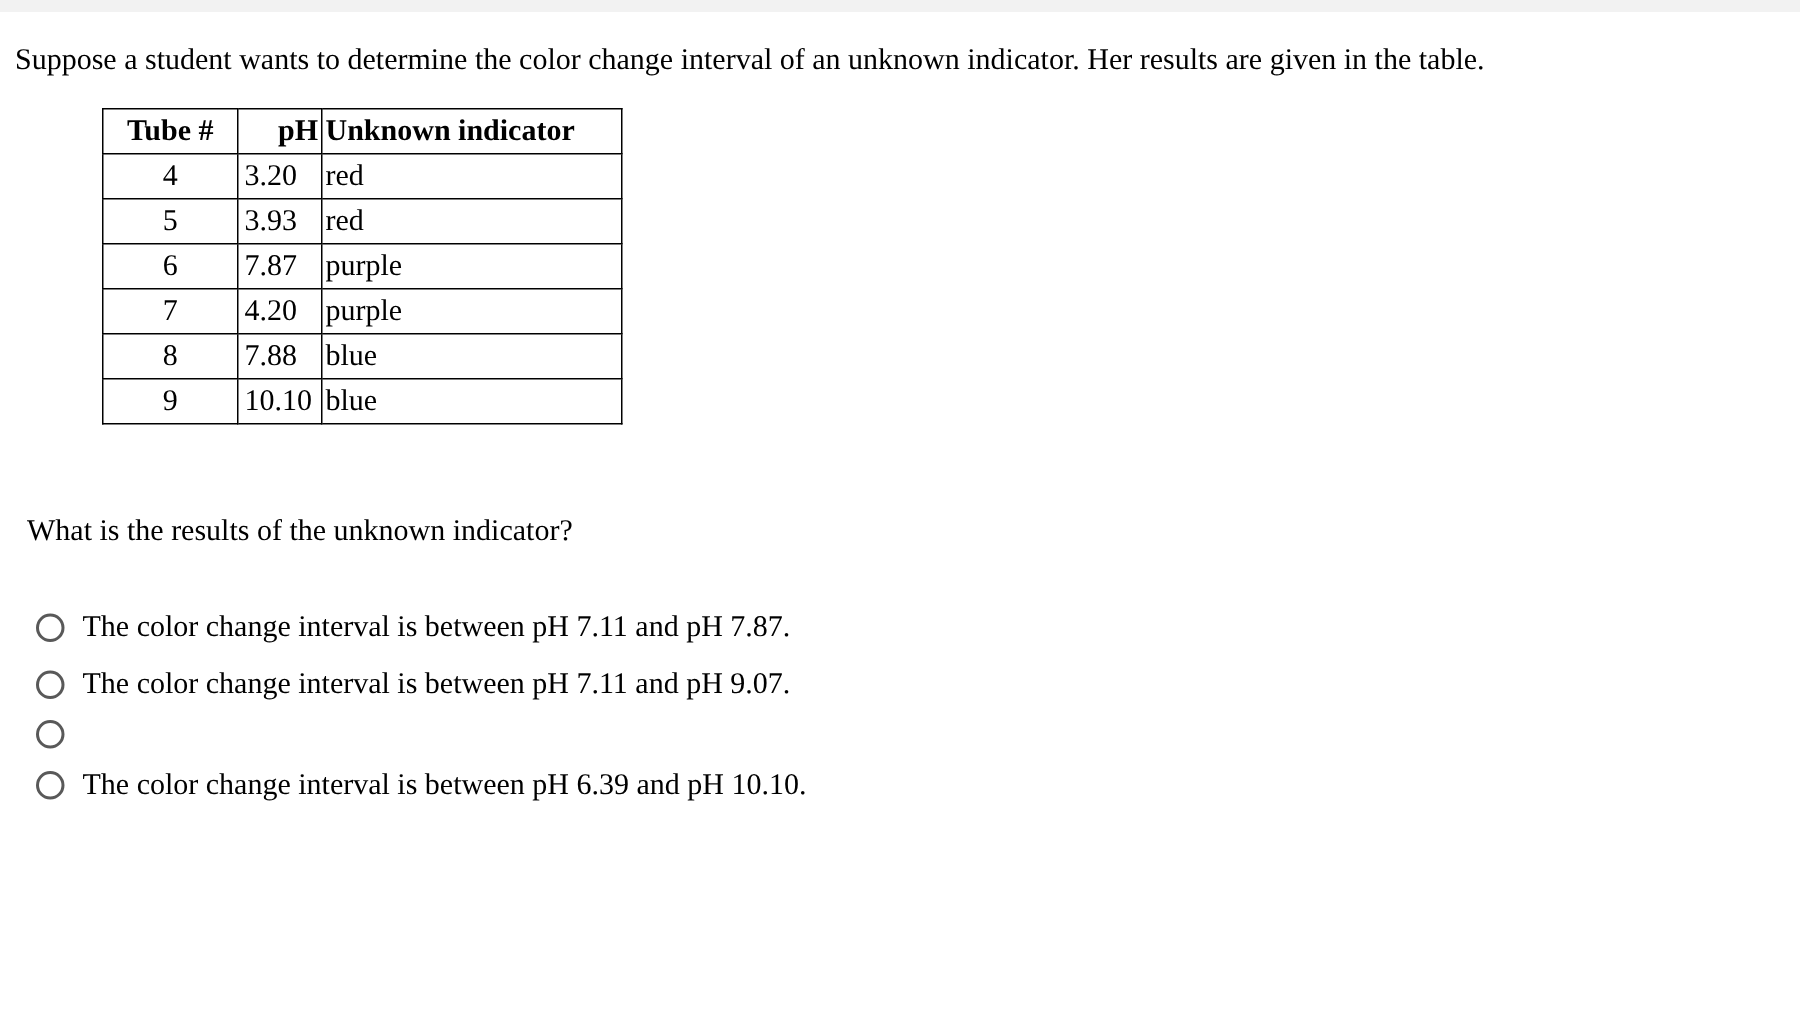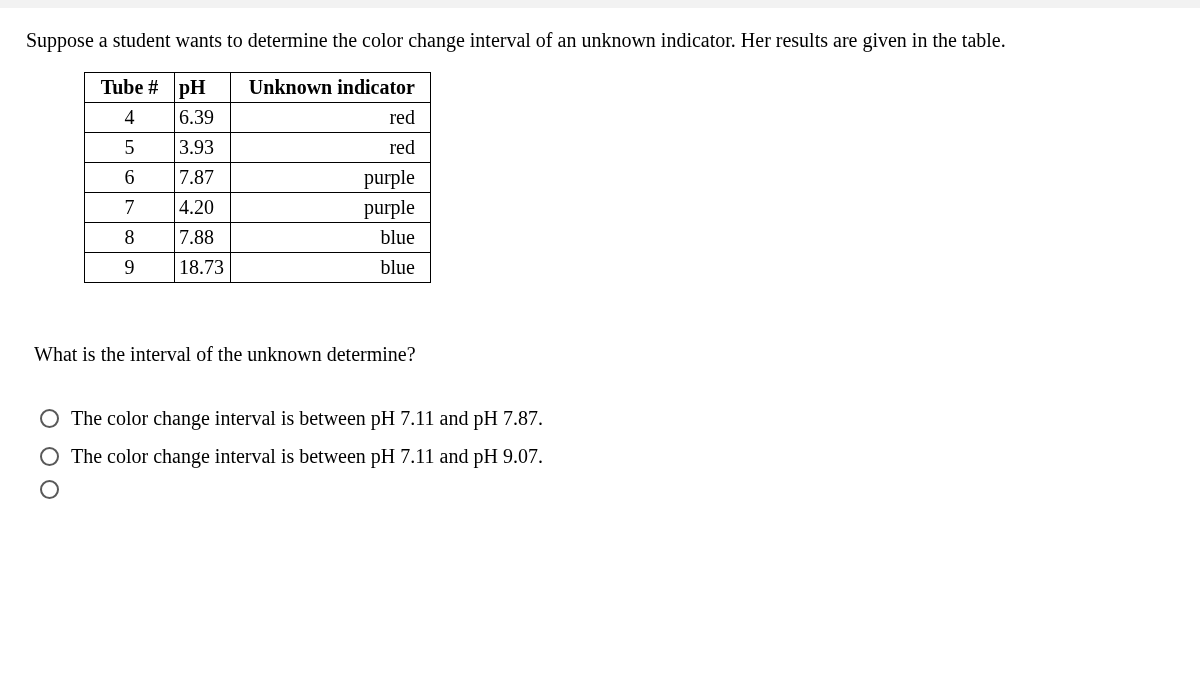--- a/index.html
+++ b/index.html
@@ -16,58 +16,57 @@
       height: 674px;
       padding: 0;
     }
     .top-bar {
       background: #f2f2f2;
       height: 8px;
       width: 100%;
     }
     .content {
       padding: 18px 10px 0 10px;
-      margin-left: 16px;
     }
     .question-text {
       margin-bottom: 18px;
       line-height: 1.4;
     }
     .table-wrap {
       margin-left: 58px;
       margin-bottom: 60px;
     }
     table {
       border-collapse: collapse;
     }
     th, td {
       border: 1px solid #000;
-      padding: 3px 15px;
+      padding: 3px 2px;
       vertical-align: middle;
     }
     th {
       font-weight: bold;
       text-align: center;
     }
     .col-tube {
       width: 90px;
       text-align: center;
     }
     .col-ph {
       width: 56px;
       text-align: left;
       padding-left: 4px;
       padding-right: 2px;
     }
     .col-ind {
       width: 200px;
-      text-align: right;
+      text-align: left;
     }
     th.col-ph {
-      text-align: left;
+      text-align: right;
     }
     .subquestion {
       margin-left: 8px;
       margin-bottom: 38px;
     }
     .options {
       margin-left: 14px;
     }
     .option-row {
       display: flex;
@@ -101,21 +100,21 @@
       <thead>
         <tr>
           <th class="col-tube">Tube #</th>
           <th class="col-ph">pH</th>
           <th class="col-ind">Unknown indicator</th>
         </tr>
       </thead>
       <tbody>
         <tr>
           <td class="col-tube">4</td>
-          <td class="col-ph">6.39</td>
+          <td class="col-ph">3.20</td>
           <td class="col-ind">red</td>
         </tr>
         <tr>
           <td class="col-tube">5</td>
           <td class="col-ph">3.93</td>
           <td class="col-ind">red</td>
         </tr>
         <tr>
           <td class="col-tube">6</td>
           <td class="col-ph">7.87</td>
@@ -126,36 +125,40 @@
           <td class="col-ph">4.20</td>
           <td class="col-ind">purple</td>
         </tr>
         <tr>
           <td class="col-tube">8</td>
           <td class="col-ph">7.88</td>
           <td class="col-ind">blue</td>
         </tr>
         <tr>
           <td class="col-tube">9</td>
-          <td class="col-ph">18.73</td>
+          <td class="col-ph">10.10</td>
           <td class="col-ind">blue</td>
         </tr>
       </tbody>
     </table>
   </div>
 
-  <div class="subquestion">What is the interval of the unknown determine?</div>
+  <div class="subquestion">What is the results of the unknown indicator?</div>
 
   <div class="options">
     <div class="option-row">
       <span class="radio"></span>
       <span class="option-label">The color change interval is between pH 7.11 and pH 7.87.</span>
     </div>
     <div class="option-row">
       <span class="radio"></span>
       <span class="option-label">The color change interval is between pH 7.11 and pH 9.07.</span>
     </div>
     <div class="option-row">
       <span class="radio"></span>
     </div>
+    <div class="option-row">
+      <span class="radio"></span>
+      <span class="option-label">The color change interval is between pH 6.39 and pH 10.10.</span>
+    </div>
   </div>
 
 </div>
 
 </body></html>

